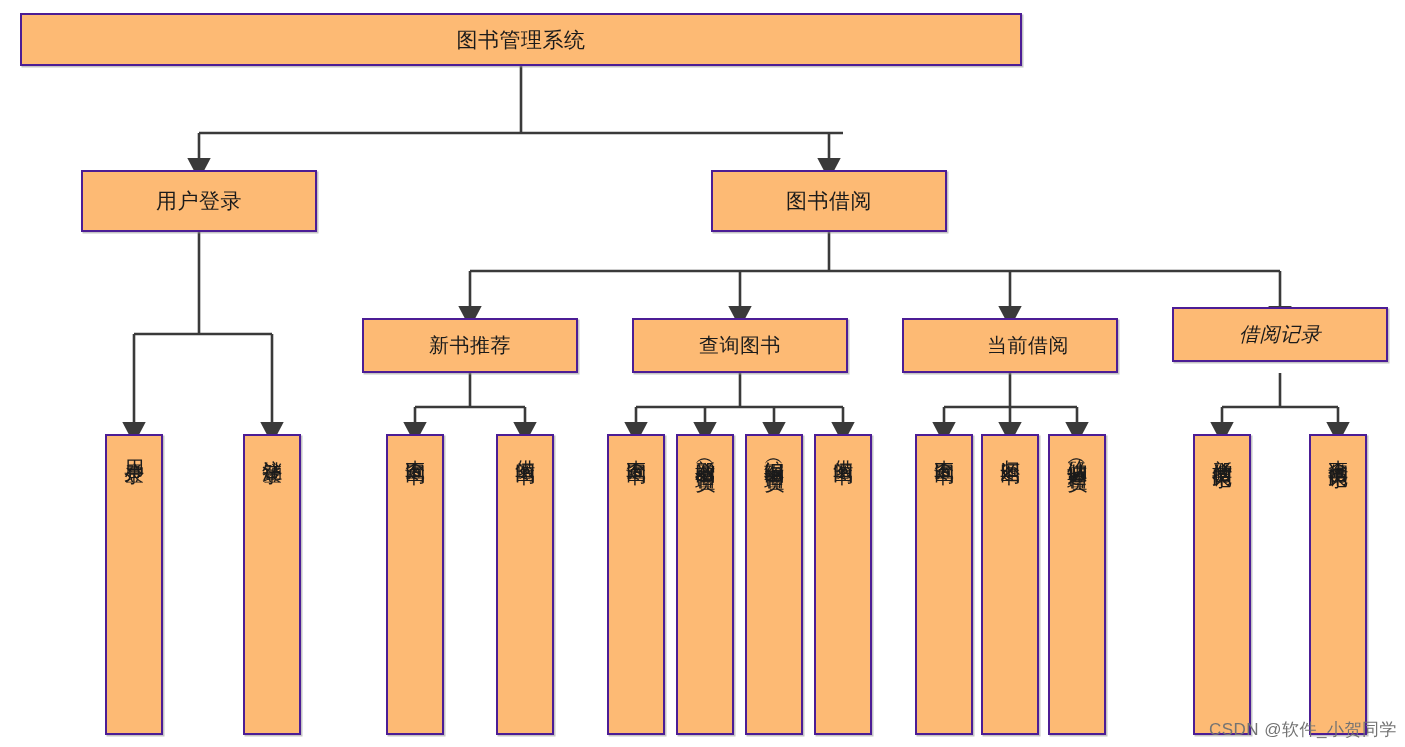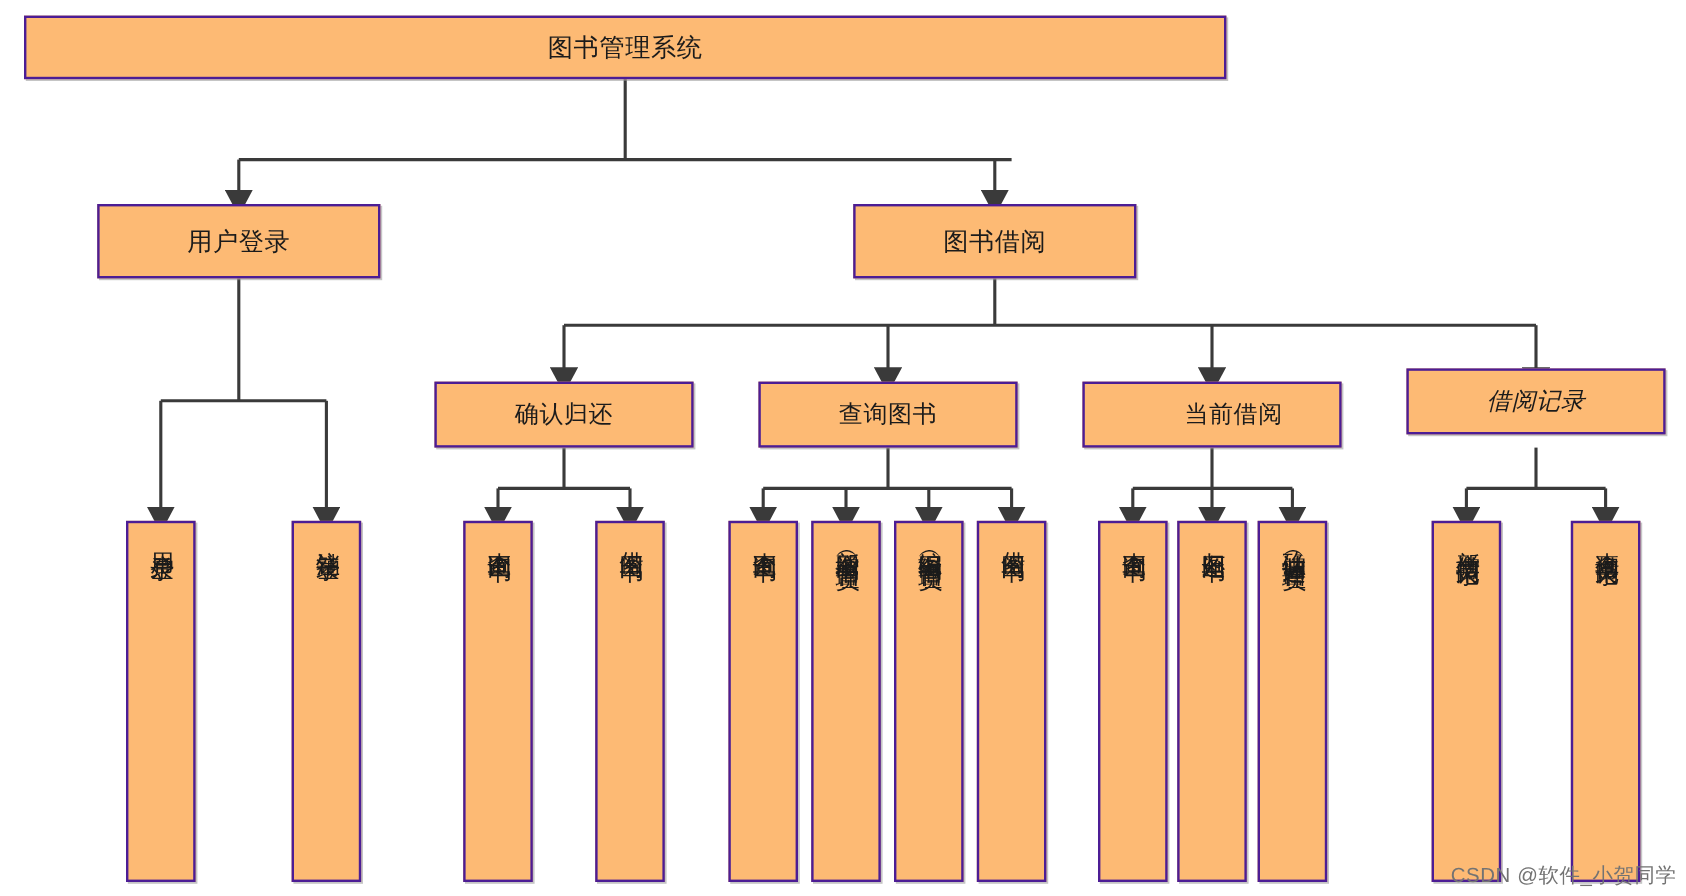--- a/index.html
+++ b/index.html
@@ -137,21 +137,21 @@
   </div>
 
   <div class="node level2" style="left:81px; top:170px; width:236px; height:62px;">
     <span class="node-label">用户登录</span>
   </div>
   <div class="node level2" style="left:711px; top:170px; width:236px; height:62px;">
     <span class="node-label">图书借阅</span>
   </div>
 
   <div class="node level3" style="left:362px; top:318px; width:216px; height:55px;">
-    <span class="node-label">确认归还</span>
+    <span class="node-label">新书推荐</span>
   </div>
   <div class="node level3" style="left:632px; top:318px; width:216px; height:55px;">
     <span class="node-label">查询图书</span>
   </div>
   <div class="node level3" style="left:902px; top:318px; width:216px; height:55px;padding-left:36px;">
     <span class="node-label">当前借阅</span>
   </div>
   <div class="node level3" style="left:1172px; top:307px; width:216px; height:55px;font-style:italic;">
     <span class="node-label">借阅记录</span>
   </div>

